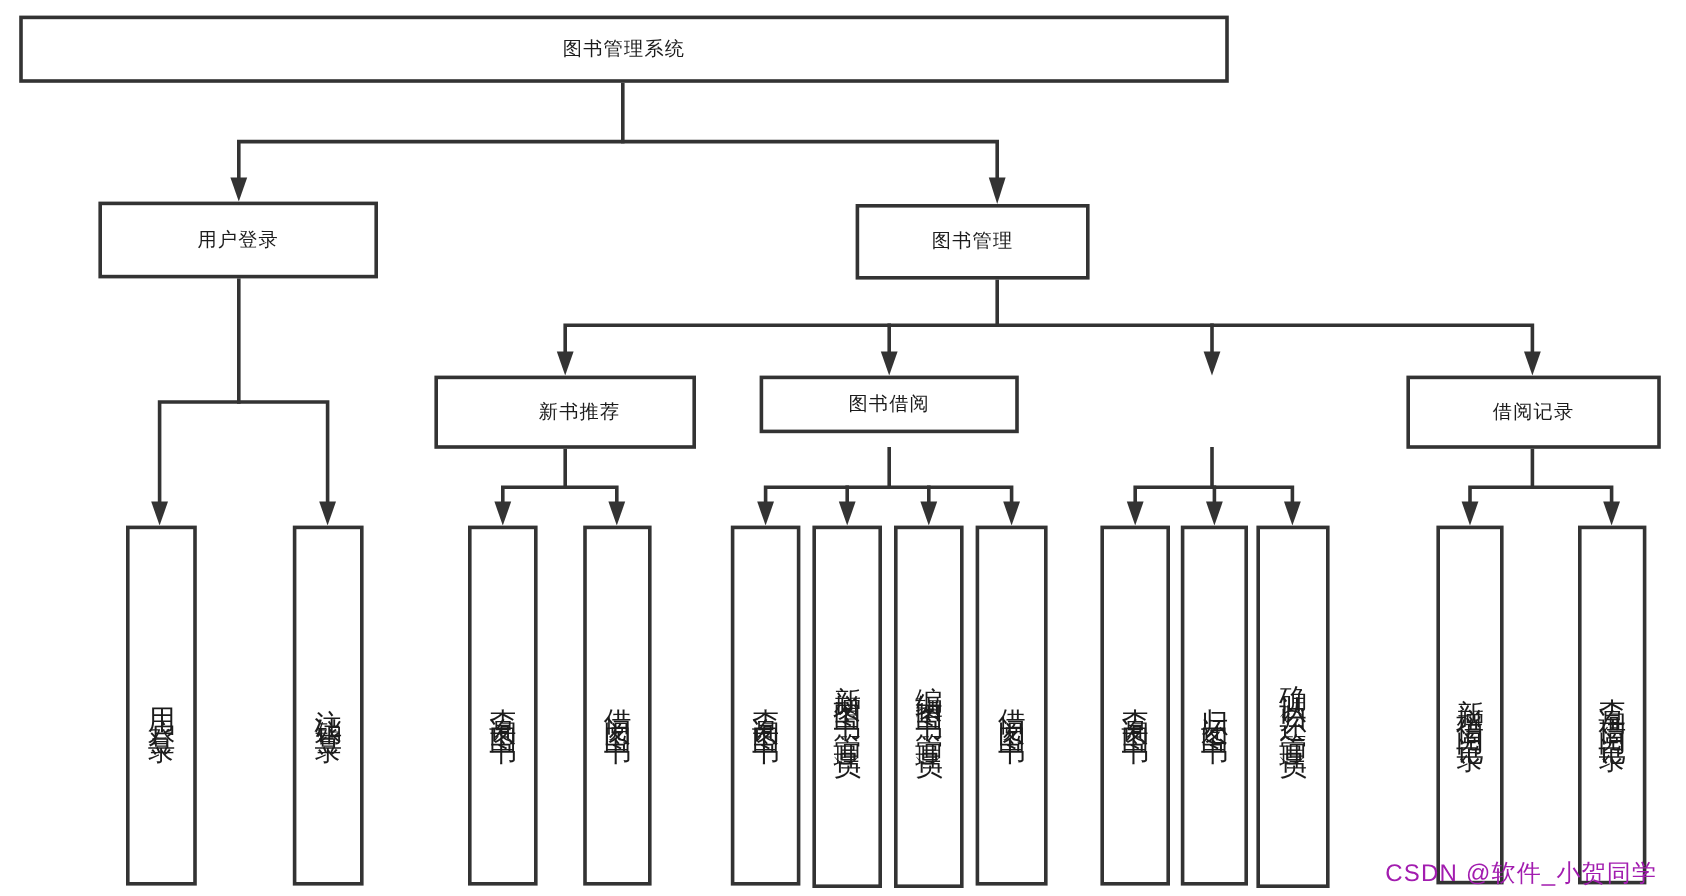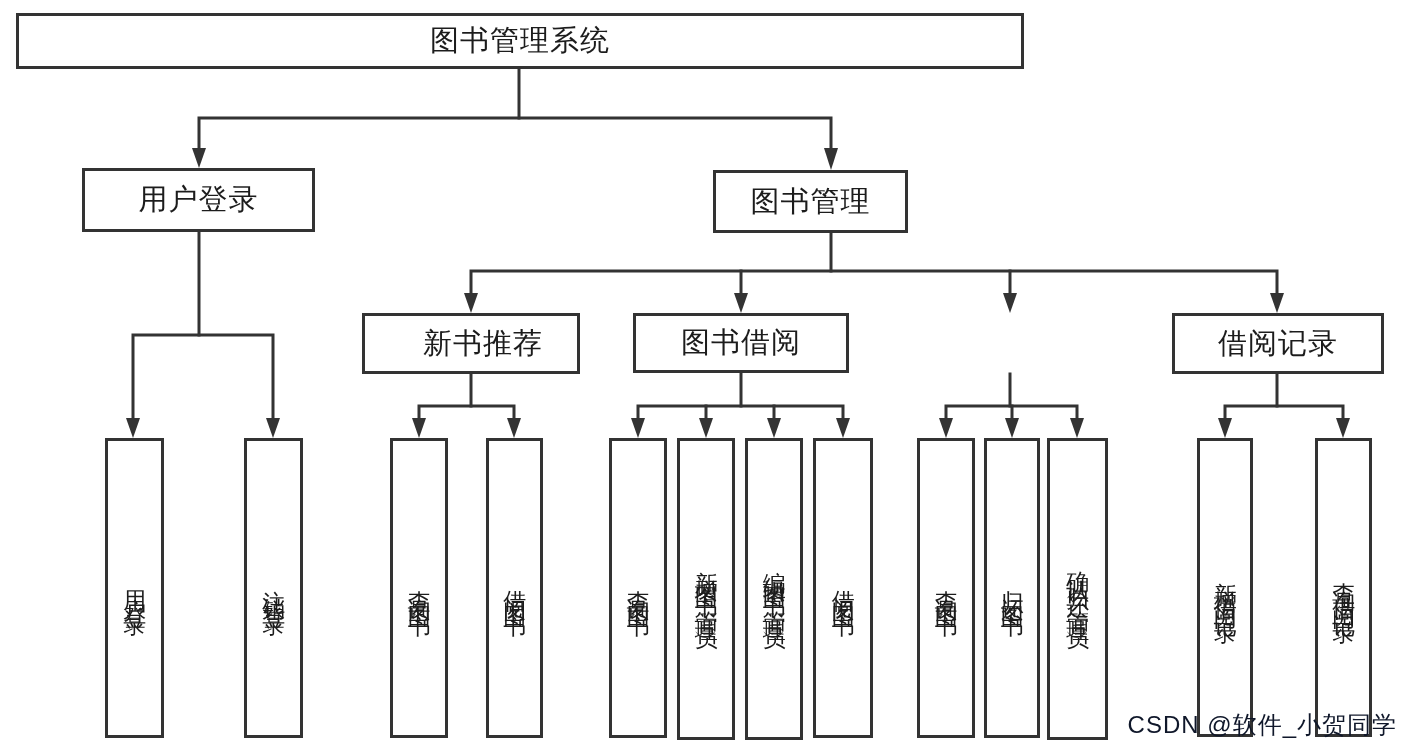--- a/index.html
+++ b/index.html
@@ -26,38 +26,38 @@
     position: absolute;
     background: #ffffff;
     border: 3px solid #333333;
     box-sizing: border-box;
     display: flex;
     align-items: center;
     justify-content: center;
     color: #1c1c1c;
   }
   .hbox {
-    font-size: 29px;
+    font-size: 16px;
     letter-spacing: 1px;
     white-space: nowrap;
   }
   .vbox span {
     writing-mode: vertical-rl;
     text-orientation: mixed;
     font-size: 23px;
     line-height: 1.1;
     letter-spacing: 8px;
     white-space: nowrap;
   }
   .watermark {
     position: absolute;
-    right: 8px;
+    right: 24px;
     bottom: 6px;
-    font-size: 24px;
-    color: #0f172a;
+    font-size: 20px;
+    color: #a21caf;
     letter-spacing: 1px;
     white-space: nowrap;
     pointer-events: none;
   }
 </style>
 </head>
 <body>
 
 <div class="stage">
 
@@ -123,21 +123,21 @@
   <div class="box hbox" style="left:82px; top:168px; width:233px; height:64px;">
     <span>用户登录</span>
   </div>
   <div class="box hbox" style="left:713px; top:170px; width:195px; height:63px;">
     <span>图书管理</span>
   </div>
 
   <div class="box hbox" style="left:362px; top:313px; width:218px; height:61px;padding-left:24px;">
     <span>新书推荐</span>
   </div>
-  <div class="box hbox" style="left:633px; top:313px; width:216px; height:60px;">
+  <div class="box hbox" style="left:633px; top:313px; width:216px; height:48px;">
     <span>图书借阅</span>
   </div>
   <div class="box hbox" style="left:1172px; top:313px; width:212px; height:61px;">
     <span>借阅记录</span>
   </div>
 
   <div class="box vbox" style="left:105px; top:438px; width:59px; height:300px;">
     <span>用户登录</span>
   </div>
   <div class="box vbox" style="left:244px; top:438px; width:59px; height:300px;">

